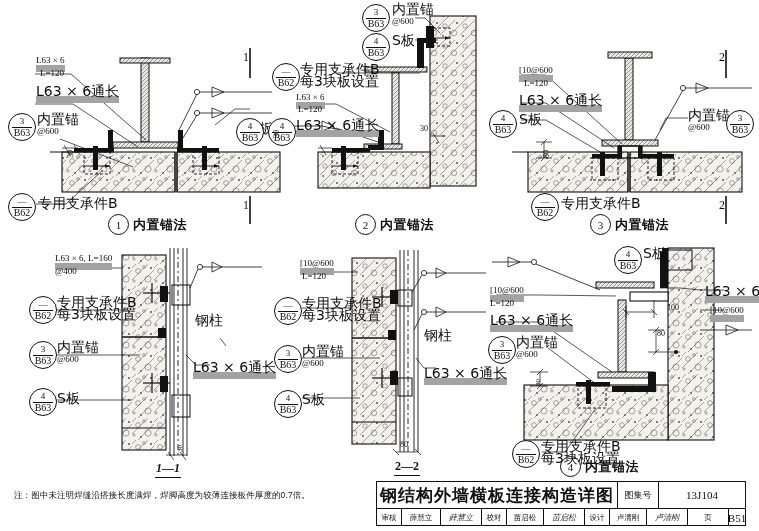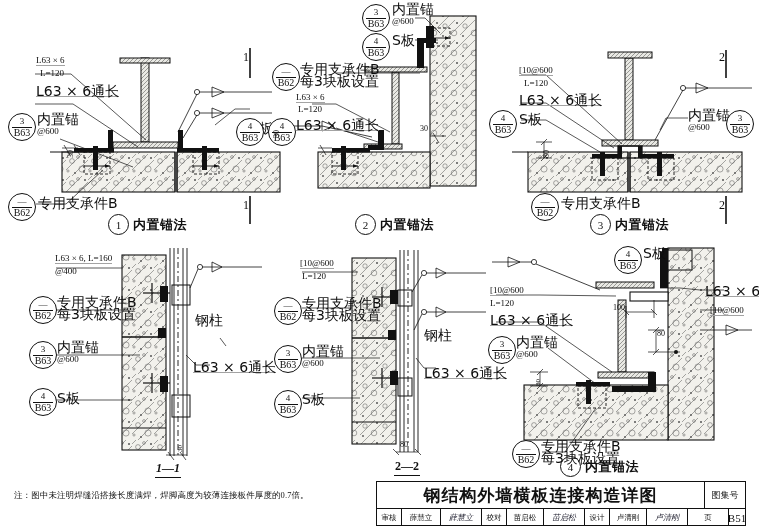--- a/index.html
+++ b/index.html
@@ -7,21 +7,21 @@
     width:759px;height:531px;overflow:hidden;position:relative;
     font-family:"Liberation Serif","DejaVu Serif",serif;
     color:#111;
   }
   .sheet{position:absolute;inset:0;background:#fff;}
   svg.canvas{position:absolute;left:0;top:0;width:759px;height:531px;}
 
   
   .lbl{position:absolute;font-size:9px;line-height:10px;white-space:nowrap;color:#0d0d0d;
        font-family:"Liberation Serif","DejaVu Serif",serif;}
-  .lbl.u{border-bottom:1px solid #a3a3a3;padding-bottom:0px;}
+  .lbl.u{border-bottom:7px solid #a3a3a3;padding-bottom:0px;}
   .lbl.cn{font-family:"DejaVu Sans","Liberation Sans",sans-serif;font-size:14px;}
   .lbl.sm{font-size:8px;}
   .vert{position:absolute;font-size:8px;transform:rotate(-90deg);transform-origin:left top;
         font-family:"Liberation Serif",serif;}
 
   
   .bub{position:absolute;width:26px;height:26px;border:1.1px solid #111;border-radius:50%;
        background:#fff;display:flex;flex-direction:column;align-items:center;justify-content:center;}
   .bub .top{font-size:9px;line-height:9px;font-family:"Liberation Serif",serif;}
   .bub .bar{width:20px;height:1px;background:#111;margin:1px 0;}
@@ -33,21 +33,21 @@
        display:flex;align-items:center;justify-content:center;font-size:11px;
        font-family:"Liberation Serif",serif;}
   .dtitle .txt{font-size:13px;font-family:"DejaVu Sans","Liberation Sans",sans-serif;font-weight:bold;letter-spacing:.5px;}
 
   
   .secmark{position:absolute;font-size:12px;font-weight:bold;border-bottom:1.6px solid #111;
        padding:0 1px 1px 1px;font-family:"Liberation Serif",serif;}
 
   
   .note{position:absolute;left:14px;top:490px;font-size:8.5px;
-        font-family:Liberation Serif, serif;letter-spacing:.1px;}
+        font-family:Liberation Sans, sans-serif;letter-spacing:.1px;}
 
   
   .tblock{position:absolute;left:376px;top:481px;width:370px;height:45px;
           border:1.6px solid #111;box-sizing:border-box;display:flex;flex-direction:column;background:#fff;}
   .trow{display:flex;flex:1;min-height:0;}
   .trow.top{flex:0 0 26px;border-bottom:1.4px solid #111;text-align:center;}
   .maintitle{flex:1;display:flex;align-items:center;justify-content:center;
              font-size:17px;font-weight:bold;letter-spacing:1px;
              font-family:"DejaVu Sans","Liberation Sans",sans-serif;}
   .cellA{flex:0 0 40px;border-left:1.4px solid #111;display:flex;align-items:center;justify-content:center;
@@ -601,41 +601,42 @@
   <div class="lbl cn" style="left:516px;top:337px;">内置锚</div>
   <div class="lbl" style="left:516px;top:349px;">@600</div>
   <div class="bub" style="left:614px;top:246px;">
     <span class="top">4</span>
     <span class="bar"></span>
     <span class="bot">B63</span>
   </div>
   <div class="lbl cn" style="left:643px;top:248px;">S板</div>
   <div class="lbl u cn" style="left:705px;top:286px;">L63 × 6通长</div>
   <div class="lbl u" style="left:710px;top:305px;">[10@600</div>
-  <div class="lbl sm" style="left:613px;top:303px;">100</div>
+  <div class="lbl sm" style="left:667px;top:303px;">100</div>
   <div class="lbl sm" style="left:657px;top:329px;">80</div>
   <div class="vert" style="left:534px;top:386px;font-size:7px;">80</div>
   <div class="bub" style="left:512px;top:440px;">
     <span class="top">—</span>
     <span class="bar"></span>
     <span class="bot">B62</span>
   </div>
   <div class="lbl cn" style="left:541px;top:441px;">专用支承件B</div>
   <div class="lbl cn" style="left:541px;top:453px;">每3块板设置</div>
   <div class="dtitle" style="left:560px;top:456px;">
     <span class="num">4</span>
     <span class="txt">内置锚法</span>
   </div>
 
   <div class="note">注：图中未注明焊缝沿搭接长度满焊，焊脚高度为较薄连接板件厚度的0.7倍。</div>
 
   <div class="tblock">
     <div class="trow top">
       <div class="maintitle">钢结构外墙横板连接构造详图</div>
       <div class="cellA">图集号</div>
+      <div class="cellB">13J104</div>
     </div>
     <div class="trow bot">
       <div class="tc" style="flex:0 0 24px;">审核</div>
       <div class="tc" style="flex:0 0 38px;">薛慧立</div>
       <div class="tc sig" style="flex:0 0 40px;">薛慧立</div>
       <div class="tc" style="flex:0 0 24px;">校对</div>
       <div class="tc" style="flex:0 0 36px;">苗启松</div>
       <div class="tc sig" style="flex:0 0 40px;">苗启松</div>
       <div class="tc" style="flex:0 0 24px;">设计</div>
       <div class="tc" style="flex:0 0 36px;">卢清刚</div>

